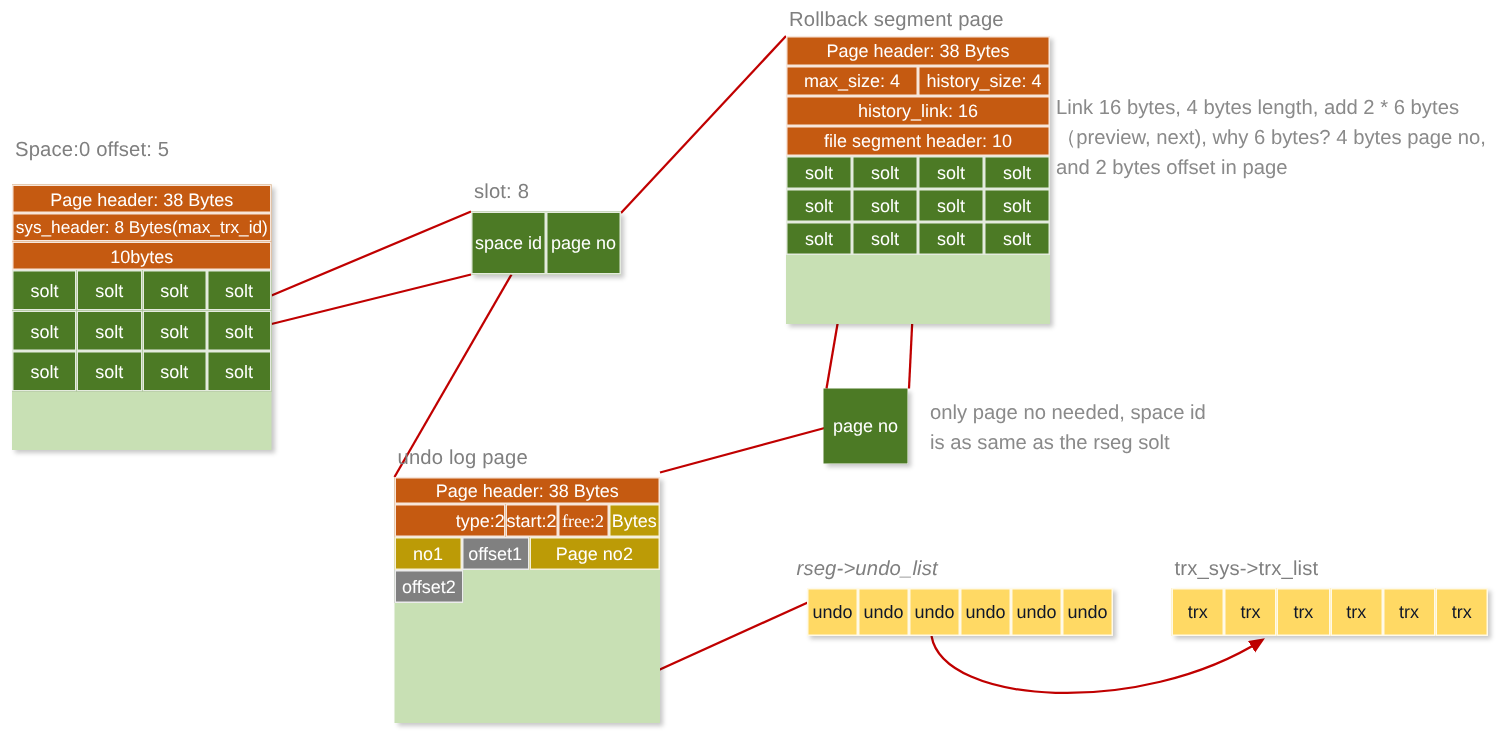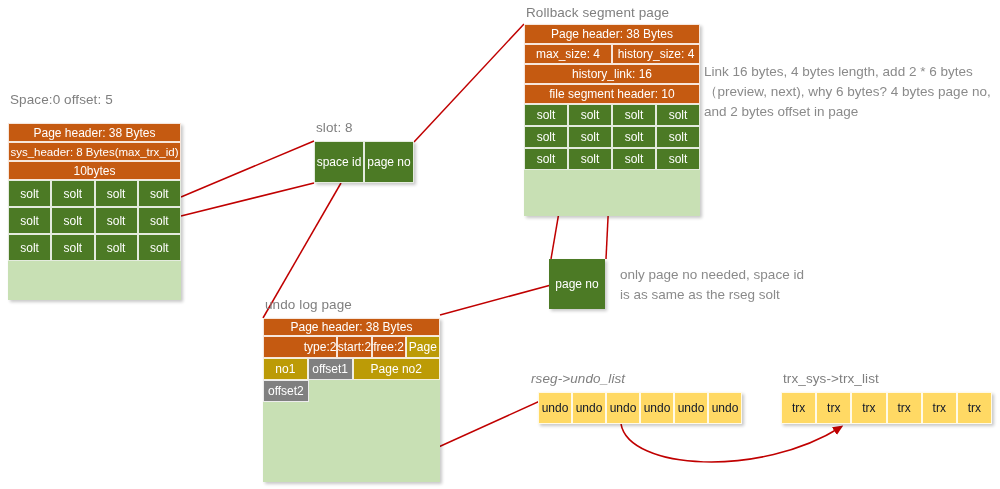--- a/index.html
+++ b/index.html
@@ -153,22 +153,22 @@
 
   <div class="caption" style="left:265px;top:297px;">undo log page</div>
 
   <div class="box shadowed" style="left:263px;top:318px;width:177px;height:164px;background:#C8E0B4;">
     <div class="bandrow" style="height:18px;">
       <div class="cell orange" style="flex:4;">Page header: 38 Bytes</div>
     </div>
     <div class="bandrow" style="height:22px;">
       <div class="cell orange" style="flex:1;padding-left:40px;">type:2</div>
       <div class="cell orange" style="flex:1;">start:2</div>
-      <div class="cell orange" style="flex:1;">free:2</div>
-      <div class="cell gold" style="flex:1;">Page</div>
+      <div class="cell orange" style="flex:1;font-family:Liberation Serif, serif;">free:2</div>
+      <div class="cell gold" style="flex:1;">Bytes</div>
     </div>
     <div class="bandrow" style="height:22px;">
       <div class="cell gold" style="flex:1;">no1</div>
       <div class="cell gray" style="flex:1;">offset1</div>
       <div class="cell gold" style="flex:2;">Page no2</div>
     </div>
     <div class="bandrow" style="height:22px;">
       <div class="cell gray" style="flex:1;">offset2</div>
       <div class="cell lightgreen plain" style="flex:3;"></div>
     </div>

